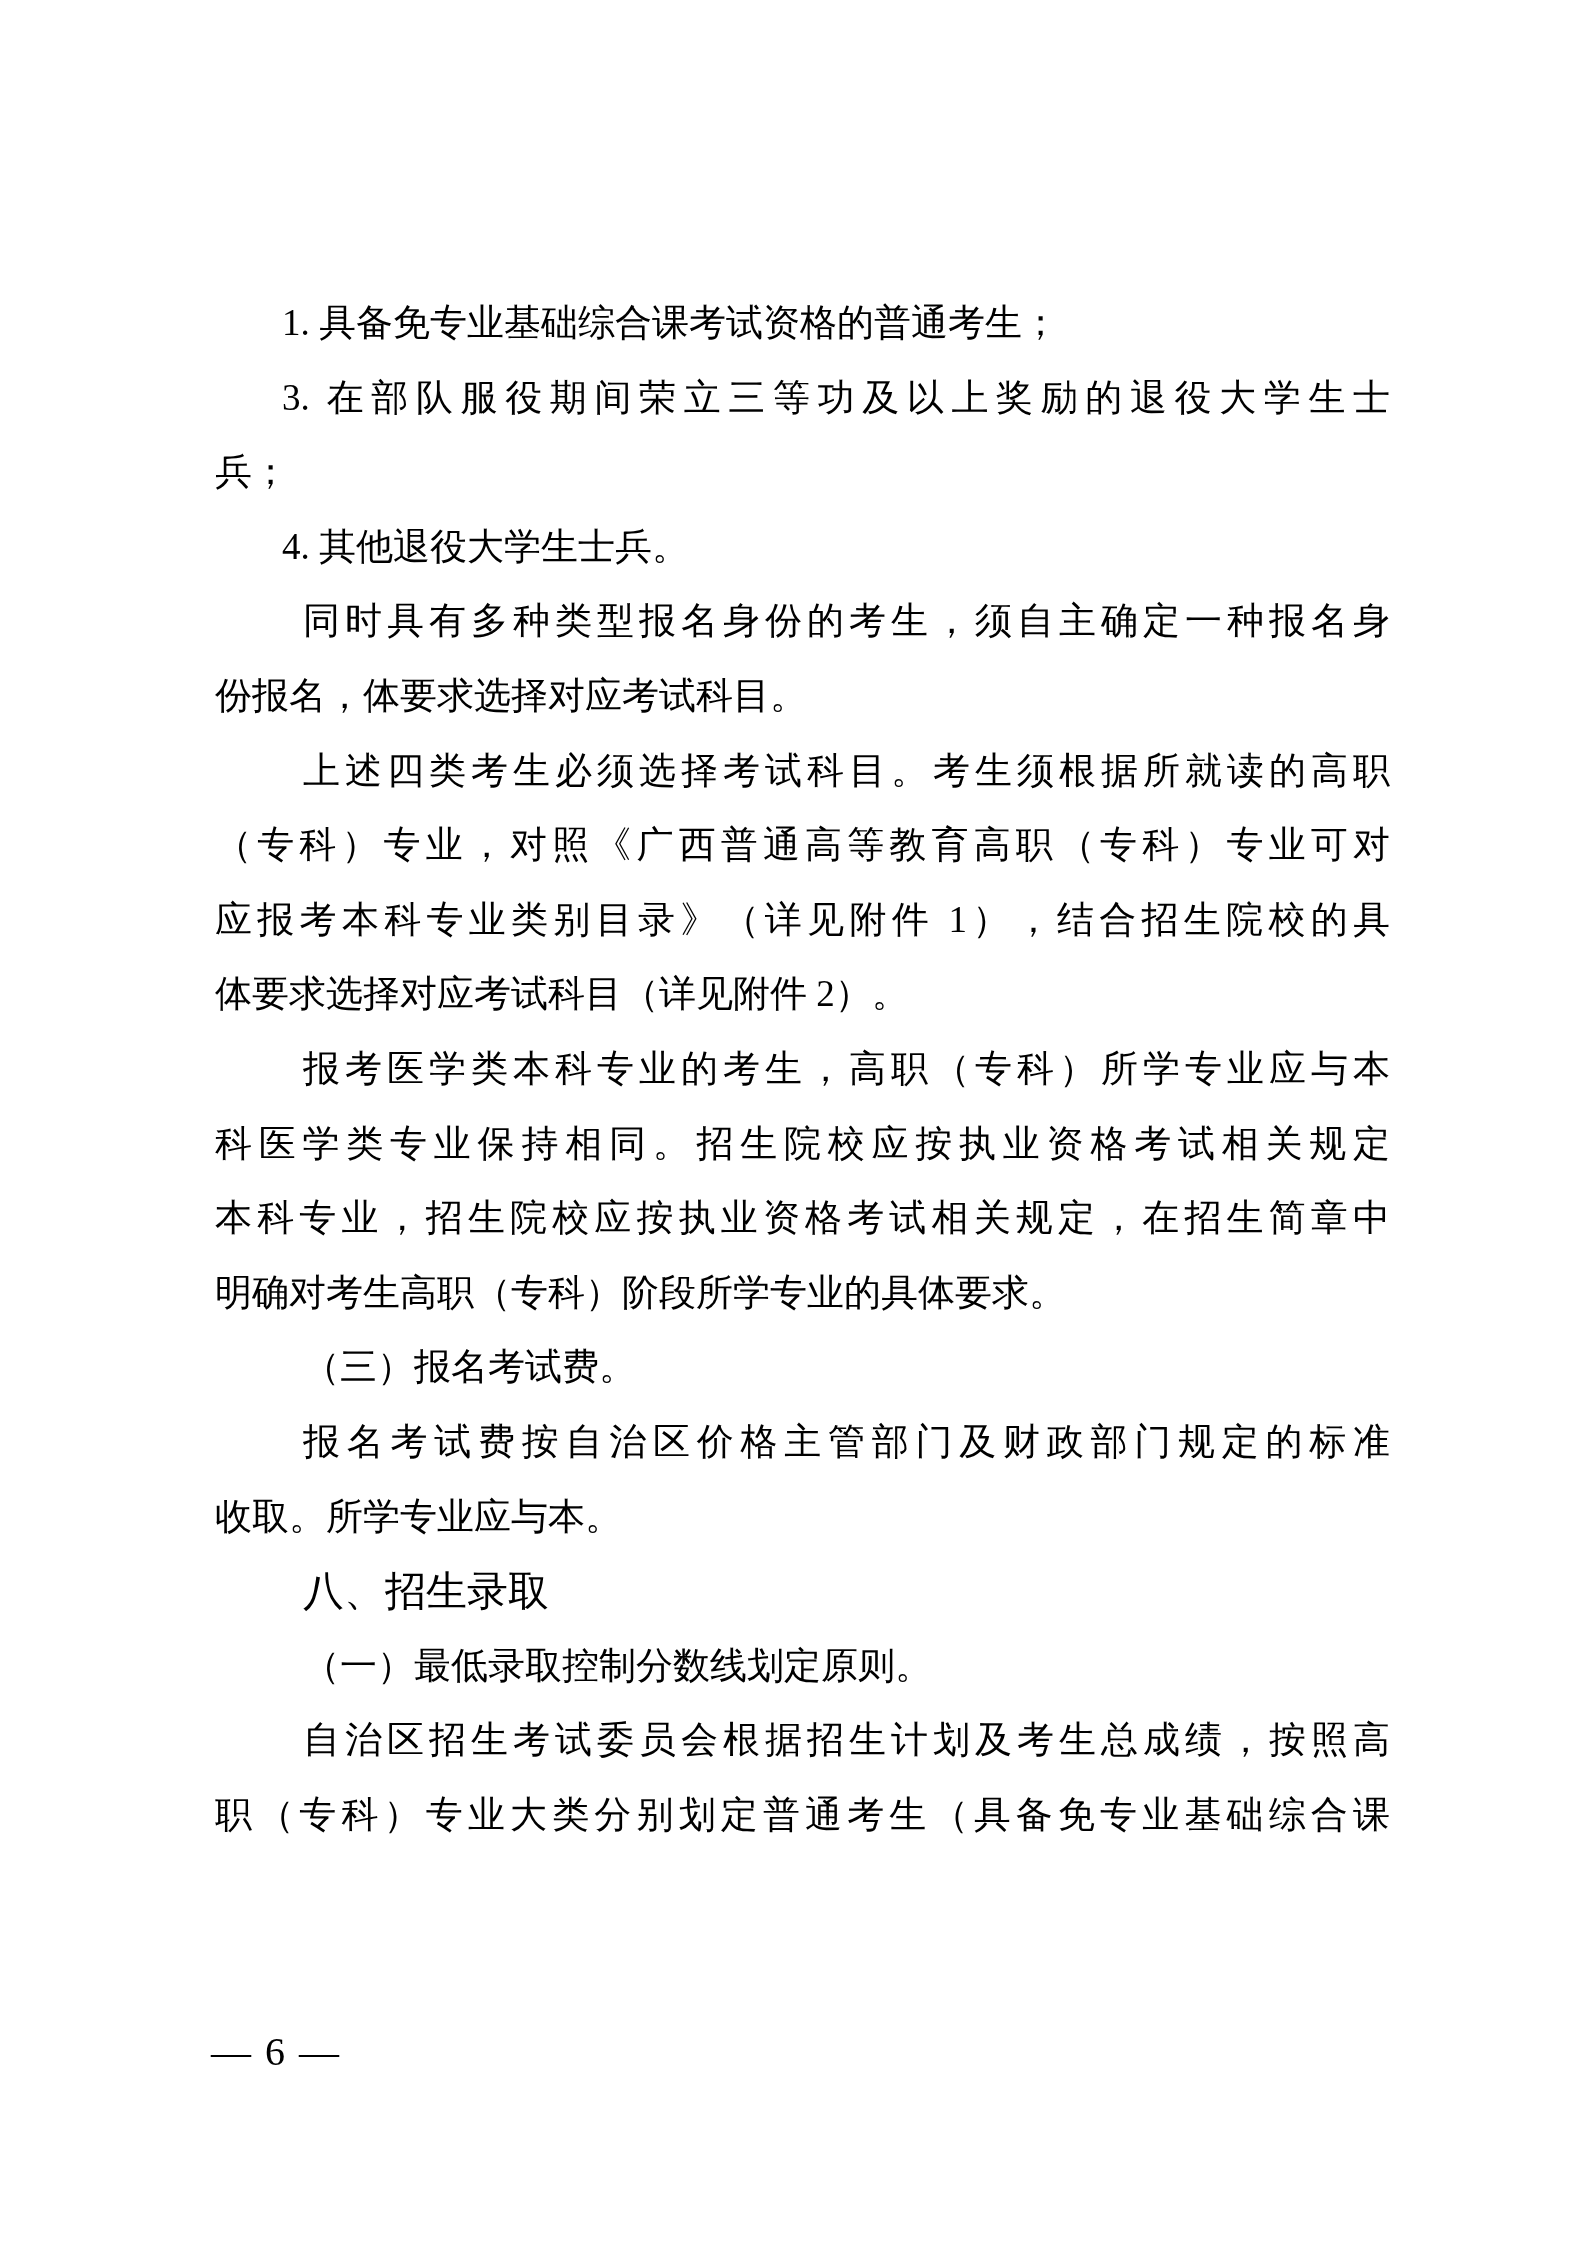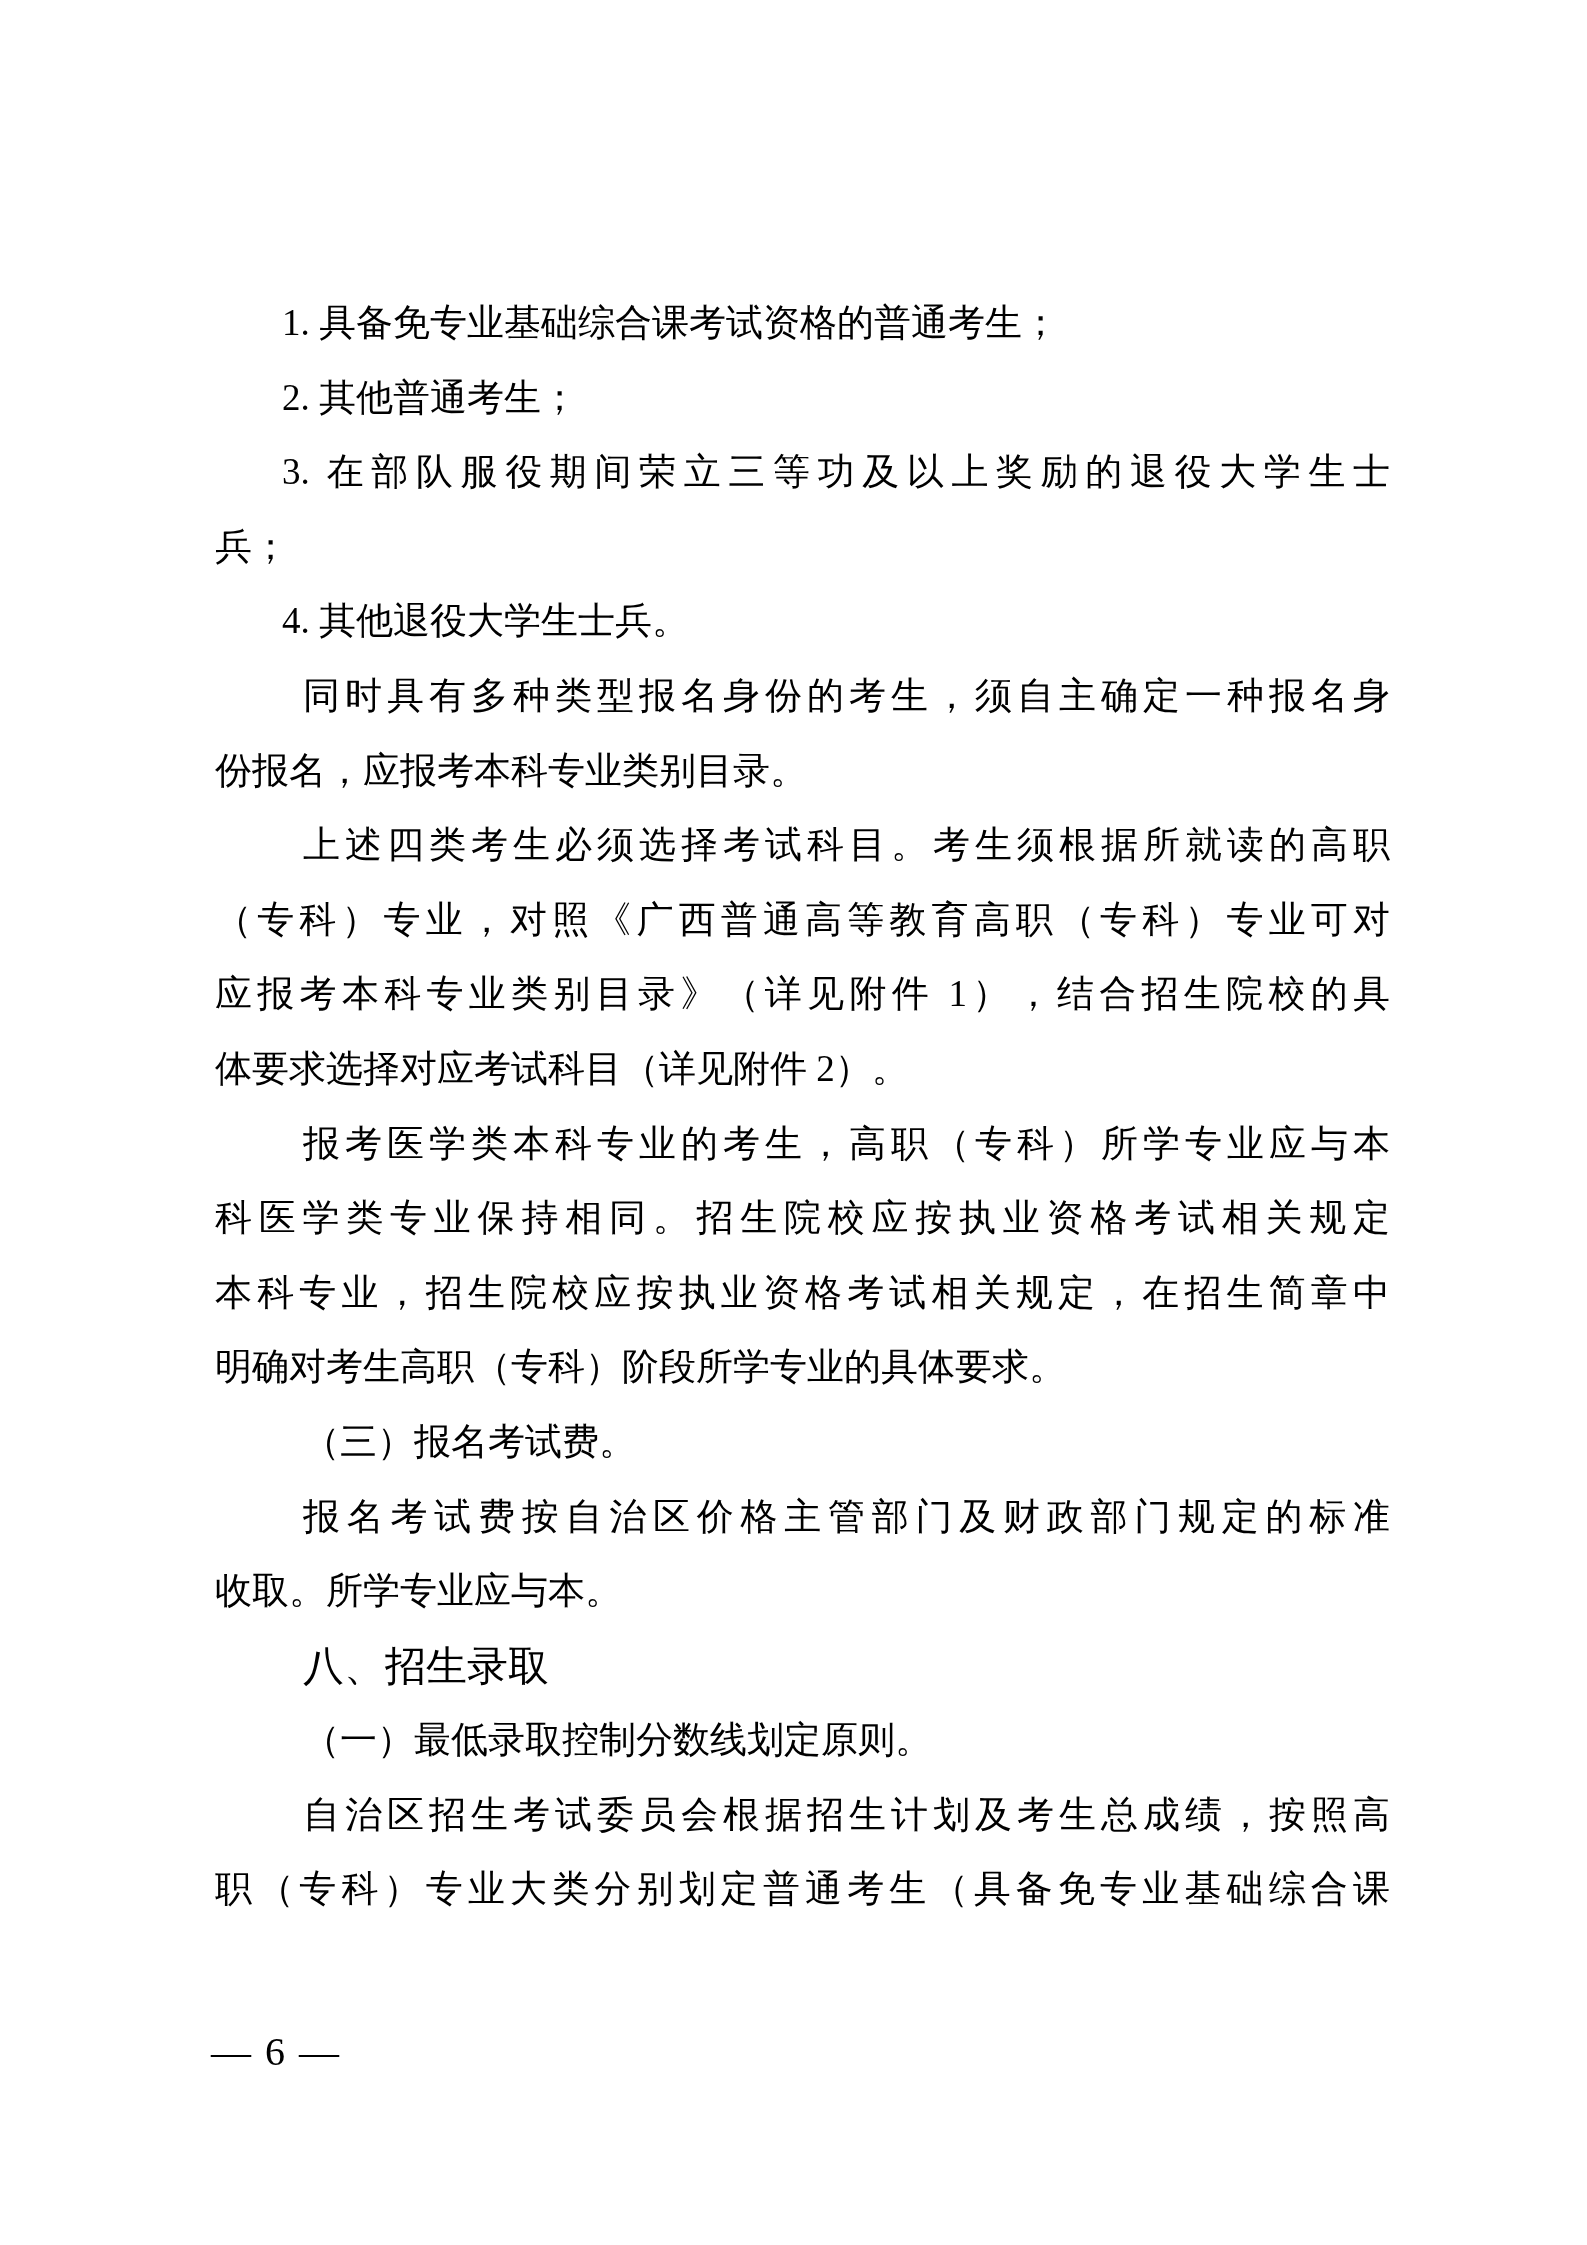--- a/index.html
+++ b/index.html
@@ -56,26 +56,25 @@
     font-size: 40px;
     line-height: 42px;
     letter-spacing: 2px;
   }
 </style>
 </head>
 <body>
 
 <div class="doc-body">
   <div class="line num">1. 具备免专业基础综合课考试资格的普通考生；</div>
-  <div class="line num">2. 其他普通考生；</div>
   <div class="line num fill">3. 在部队服役期间荣立三等功及以上奖励的退役大学生士</div>
   <div class="line">兵；</div>
   <div class="line num">4. 其他退役大学生士兵。</div>
   <div class="line para fill">同时具有多种类型报名身份的考生，须自主确定一种报名身</div>
-  <div class="line">份报名，应报考本科专业类别目录。</div>
+  <div class="line">份报名，体要求选择对应考试科目。</div>
   <div class="line para fill">上述四类考生必须选择考试科目。考生须根据所就读的高职</div>
   <div class="line fill">（专科）专业，对照《广西普通高等教育高职（专科）专业可对</div>
   <div class="line fill">应报考本科专业类别目录》（详见附件 1），结合招生院校的具</div>
   <div class="line">体要求选择对应考试科目（详见附件 2）。</div>
   <div class="line para fill">报考医学类本科专业的考生，高职（专科）所学专业应与本</div>
   <div class="line fill">科医学类专业保持相同。招生院校应按执业资格考试相关规定</div>
   <div class="line fill">本科专业，招生院校应按执业资格考试相关规定，在招生简章中</div>
   <div class="line">明确对考生高职（专科）阶段所学专业的具体要求。</div>
   <div class="line para">（三）报名考试费。</div>
   <div class="line para fill">报名考试费按自治区价格主管部门及财政部门规定的标准</div>

